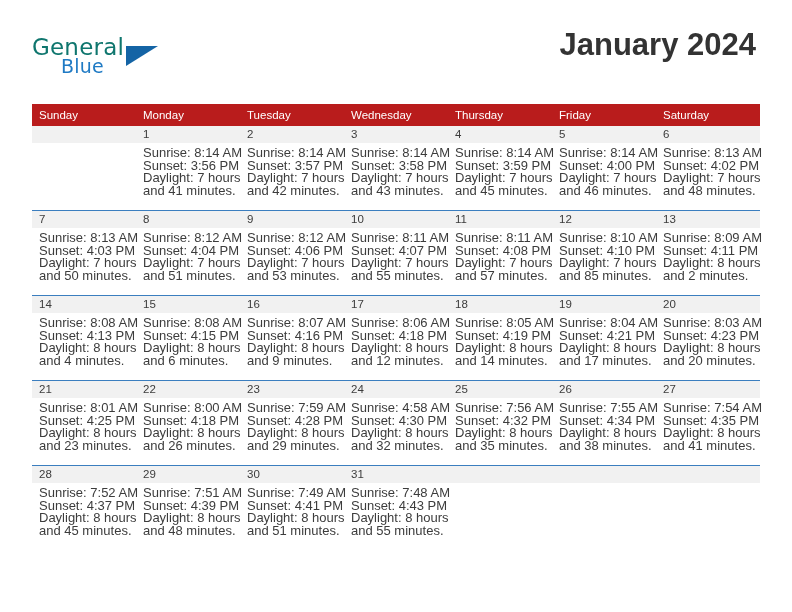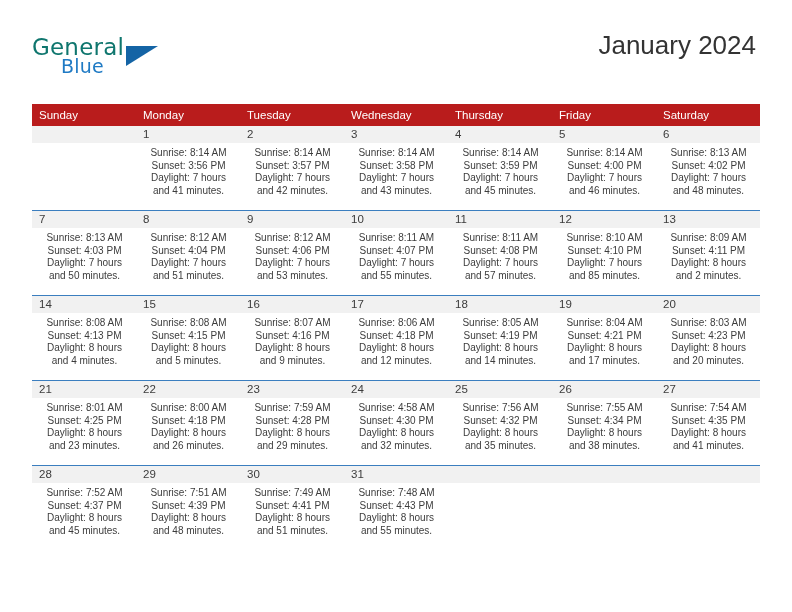--- a/index.html
+++ b/index.html
@@ -66,24 +66,24 @@
     border-bottom: 20px solid transparent;
   }
 
   .title-block {
     position: absolute;
     right: 36px;
     top: 0;
     text-align: right;
   }
   .cal-title {
-    font-size: 26px;
+    font-size: 31px;
     color: #333333;
     font-family: "Liberation Sans", sans-serif;
-    font-weight: 400;
+    font-weight: 700;
     line-height: 34px;
     white-space: nowrap;
   }
   .cal-subtitle {
     margin-top: 6px;
     font-size: 14px;
     color: #333333;
     font-weight: 400;
     line-height: 18px;
     white-space: nowrap;
@@ -131,24 +131,23 @@
     line-height: 17px;
     padding-left: 7px;
     font-size: 11.5px;
     color: #3c3c3c;
   }
   .daycell.empty .daynum {
     background: #f1f1f1;
   }
   .dayinfo {
     padding: 4px 6px 0 7px;
-    font-size: 10px;
+    font-size: 13px;
     line-height: 12.6px;
     color: #3c3c3c;
-    text-align: center;
   }
   .dayinfo div {
     white-space: nowrap;
   }
 </style>
 </head>
 <body>
 
 <div class="page">
 
@@ -349,21 +348,21 @@
               </div>
             </div>
           </td>
           <td>
             <div class="daycell">
               <div class="daynum">15</div>
               <div class="dayinfo">
                 <div>Sunrise: 8:08 AM</div>
                 <div>Sunset: 4:15 PM</div>
                 <div>Daylight: 8 hours</div>
-                <div>and 5 minutes.</div>
+                <div>and 6 minutes.</div>
               </div>
             </div>
           </td>
           <td>
             <div class="daycell">
               <div class="daynum">16</div>
               <div class="dayinfo">
                 <div>Sunrise: 8:07 AM</div>
                 <div>Sunset: 4:16 PM</div>
                 <div>Daylight: 8 hours</div>

